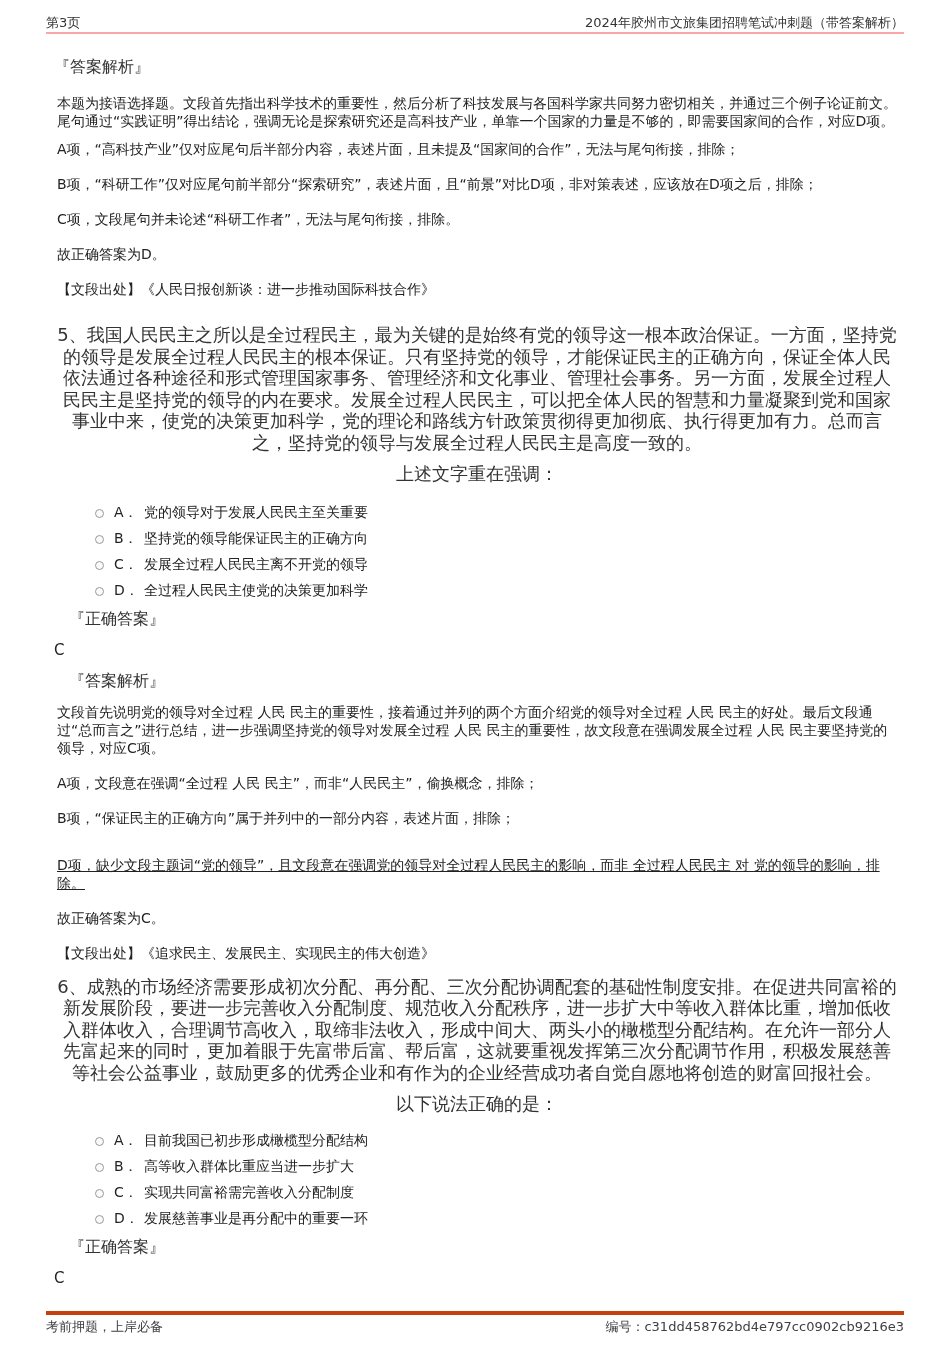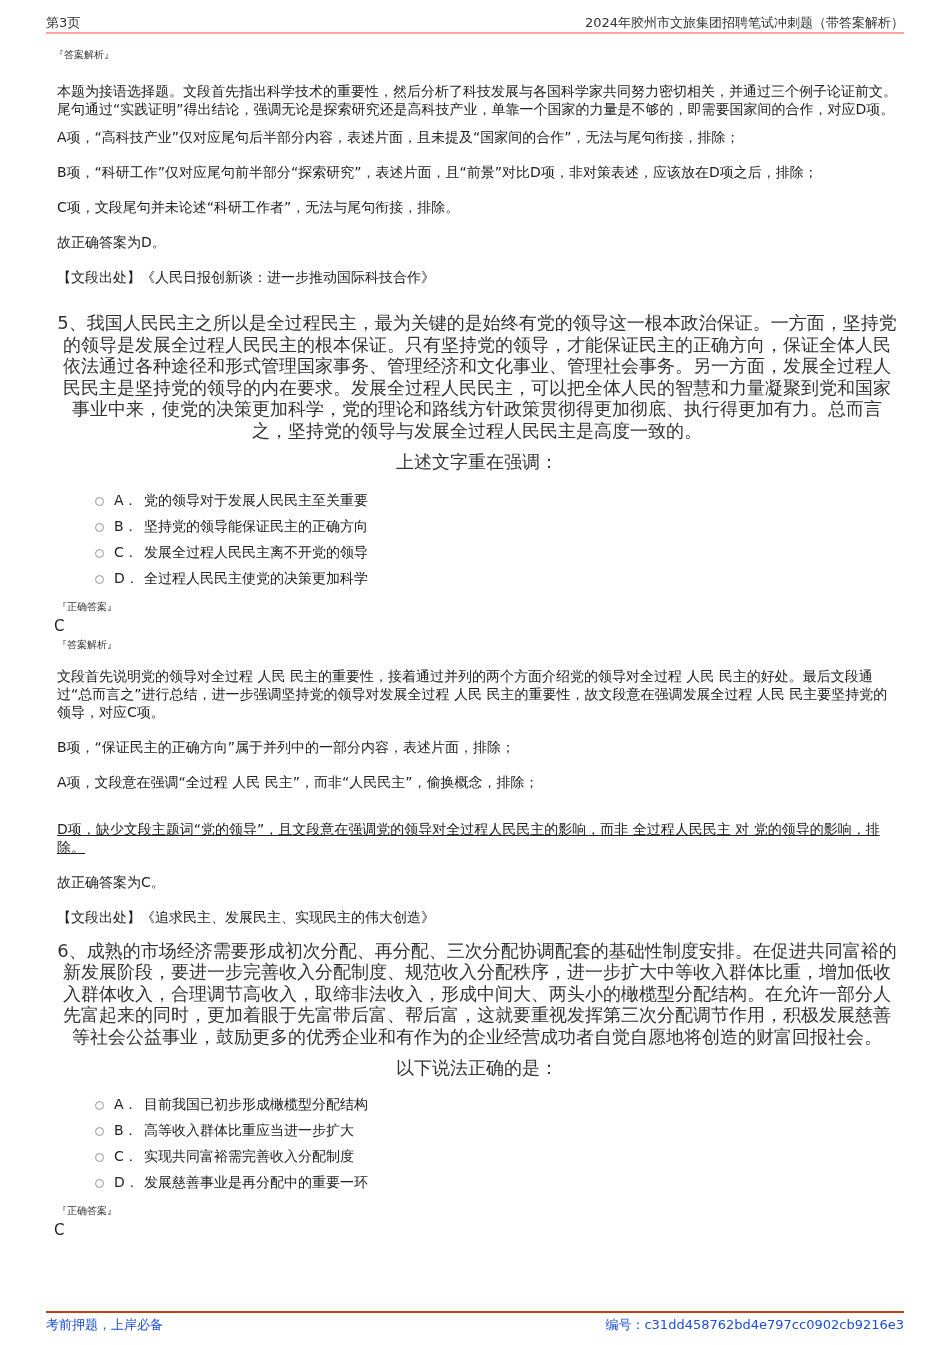--- a/index.html
+++ b/index.html
@@ -3,25 +3,25 @@
 <meta charset="utf-8">
 <style>
   html, body { margin: 0; padding: 0; background: #ffffff; }
   body { width: 950px; height: 1345px; position: relative; overflow: hidden;
          font-family: "DejaVu Sans", "Liberation Sans", sans-serif; color: #222; }
   .header { position: absolute; left: 46px; right: 46px; top: 12px; height: 20px;
             border-bottom: 2px solid #fca5a5; font-size: 13px; color: #333; }
   .header .left { position: absolute; left: 0; top: 2px; }
   .header .right { position: absolute; right: 0; top: 2px; }
   .footer { position: absolute; left: 46px; right: 46px; top: 1311px; height: 22px;
-            border-top: 2px solid #c2410c; font-size: 13px; color: #1d4ed8; }
+            border-top: 4px solid #c2410c; font-size: 13px; color: #404040; }
   .footer .left { position: absolute; left: 0; top: 3px; }
   .footer .right { position: absolute; right: 0; top: 3px; }
   .content { position: absolute; left: 57px; top: 45px; width: 840px; }
-  .bracket { font-size: 10px; color: #333; margin: 0; line-height: 20px; }
+  .bracket { font-size: 16px; color: #333; margin: 12px; line-height: 20px; }
   .para { font-size: 14px; line-height: 18px; color: #222; margin: 0; }
   .q { font-size: 18px; line-height: 21.5px; color: #333; margin: 0; text-align: center; }
   .opts { margin: 0 0 0 38px; padding: 0; list-style: none; }
   .opt { font-size: 14px; line-height: 26px; color: #222; display: flex; align-items: center; }
   .radio { width: 9px; height: 9px; border: 1px solid #999; border-radius: 50%;
            margin-right: 10px; margin-top: 4px; background: #fafafa; box-sizing: border-box; display: inline-block; }
   .opt-letter { width: 30px; display: inline-block; }
   .answer { font-size: 15px; line-height: 18px; color: #222; margin: 0 0 0 -3px; }
 </style>
 </head>
@@ -66,22 +66,22 @@
       <li class="opt">
         <span class="radio"></span>
         <span class="opt-letter">D．</span>
         <span>全过程人民民主使党的决策更加科学</span>
       </li>
     </ul>
     <p class="bracket" style="margin-top:6px;">『正确答案』</p>
     <p class="answer">C</p>
     <p class="bracket">『答案解析』</p>
     <p class="para" style="margin-top:12px;">文段首先说明党的领导对全过程 人民 民主的重要性，接着通过并列的两个方面介绍党的领导对全过程 人民 民主的好处。最后文段通过“总而言之”进行总结，进一步强调坚持党的领导对发展全过程 人民 民主的重要性，故文段意在强调发展全过程 人民 民主要坚持党的领导，对应C项。</p>
+    <p class="para" style="margin-top:17px;">A项，文段意在强调“全过程 人民 民主”，而非“人民民主”，偷换概念，排除；</p>
     <p class="para" style="margin-top:17px;">B项，“保证民主的正确方向”属于并列中的一部分内容，表述片面，排除；</p>
-    <p class="para" style="margin-top:17px;">A项，文段意在强调“全过程 人民 民主”，而非“人民民主”，偷换概念，排除；</p>
     <p class="para" style="margin-top:29px;text-decoration:underline;">D项，缺少文段主题词“党的领导”，且文段意在强调党的领导对全过程人民民主的影响，而非 全过程人民民主 对 党的领导的影响，排除。</p>
     <p class="para" style="margin-top:17px;">故正确答案为C。</p>
     <p class="para" style="margin-top:17px;">【文段出处】《追求民主、发展民主、实现民主的伟大创造》</p>
   </section>
 
   <section style="margin-top:14px;">
     <p class="q">6、成熟的市场经济需要形成初次分配、再分配、三次分配协调配套的基础性制度安排。在促进共同富裕的新发展阶段，要进一步完善收入分配制度、规范收入分配秩序，进一步扩大中等收入群体比重，增加低收入群体收入，合理调节高收入，取缔非法收入，形成中间大、两头小的橄榄型分配结构。在允许一部分人先富起来的同时，更加着眼于先富带后富、帮后富，这就要重视发挥第三次分配调节作用，积极发展慈善等社会公益事业，鼓励更多的优秀企业和有作为的企业经营成功者自觉自愿地将创造的财富回报社会。</p>
     <p class="q" style="margin-top:10px;">以下说法正确的是：</p>
     <ul class="opts" style="margin-top:12px;">
       <li class="opt">

